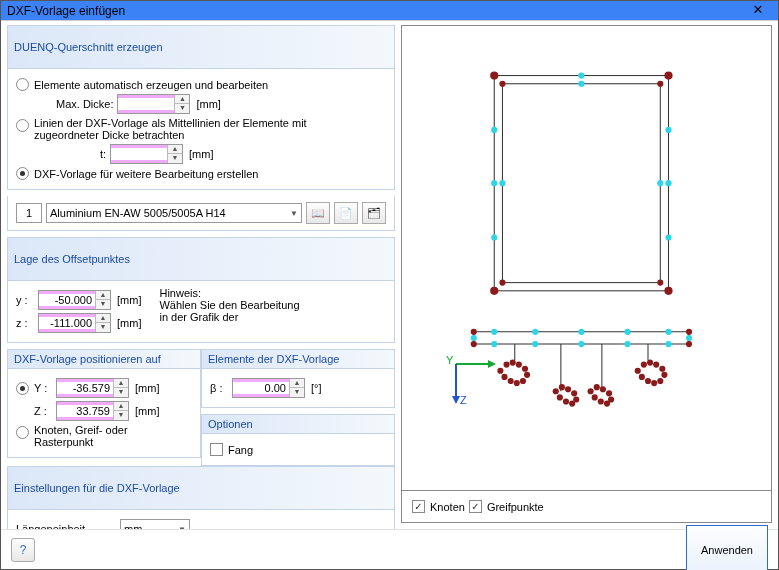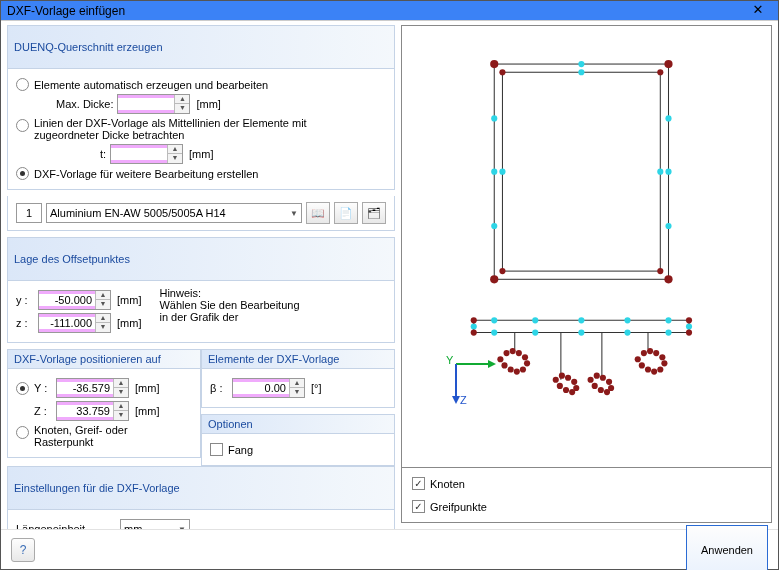--- a/index.html
+++ b/index.html
@@ -28,21 +28,21 @@
 .unit { margin-left: 6px; }
 .matselect { display:flex; align-items:center; gap:4px; }
 .matnum { width:26px; height:20px; border:1px solid #999; text-align:center; line-height:18px; background:#fff;}
 .matdd { flex:1; height:20px; border:1px solid #999; display:flex; align-items:center; padding:0 3px; background:#fff;}
 .matdd .arrow { margin-left:auto; font-size:8px; color:#555;}
 .iconbtn { width:24px; height:22px; border:1px solid #aaa; background:linear-gradient(#fdfdfd,#e8e8e8); display:flex; align-items:center; justify-content:center; font-size:11px;}
 .subcols { display:flex; }
 .subgroup { flex:1; }
 .preview { flex:1; border:1px solid #888; background:#fff; position:relative; overflow:hidden; }
 .preview svg { width:100%; height:100%; }
-.opts { border:1px solid #888; border-top:none; padding:6px 10px; display:flex; flex-direction:column; gap:4px;}
+.opts { border:1px solid #888; border-top:none; padding:6px 10px; display:flex; flex-direction:row; gap:4px;}
 .footer { height:40px; display:flex; align-items:center; padding:0 10px; border-top:1px solid #e2e2e2;}
 .helpbtn { width:24px; height:24px; border:1px solid #aaa; border-radius:3px; background:linear-gradient(#fdfdfd,#e8e8e8); display:flex; align-items:center; justify-content:center; font-size:12px; color:#3a6db7;}
 .applybtn { margin-left:auto; padding:18px 14px; border:1px solid #2a6bd4; background:linear-gradient(#fdfdfd,#eaf2fd);}
 .indent { margin-left: 18px; }
 .indent2 { margin-left: 40px; }
 .small-group-h { color:#1a4a9e; padding:3px 6px; border:1px solid #c5d3e6; background: linear-gradient(to right, #dbe7f8, #f4f8fc); border-bottom:none;}
 .small-group-b { border:1px solid #c5d3e6; padding:6px 8px;}
 .coord-axes { position:absolute; left:44px; top:328px; }
 </style>
 </head>

